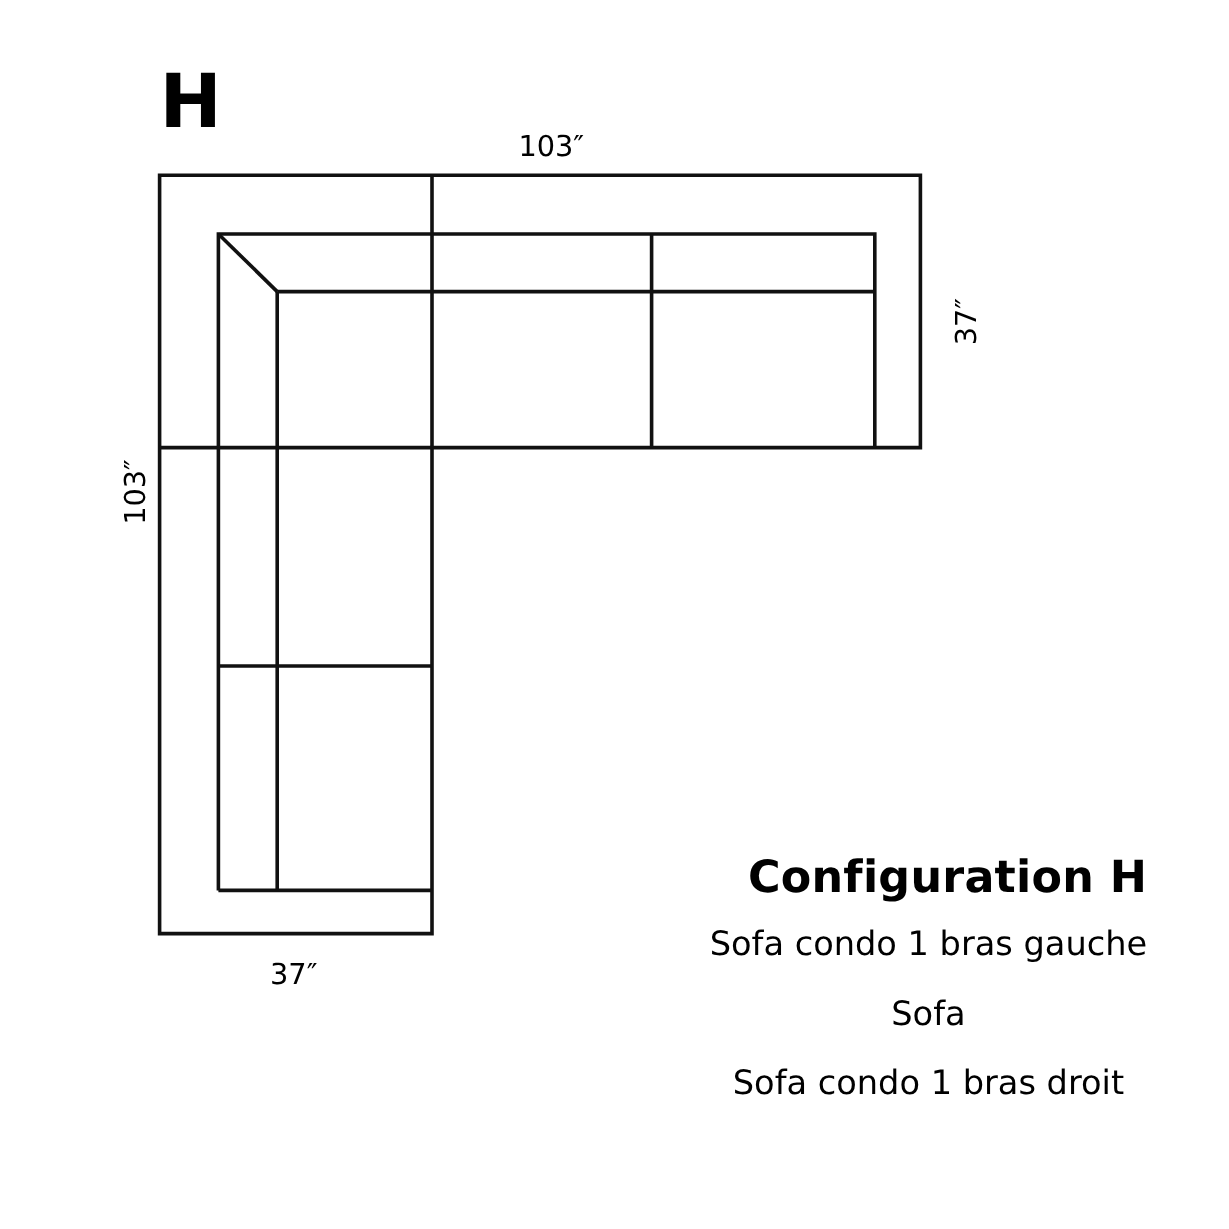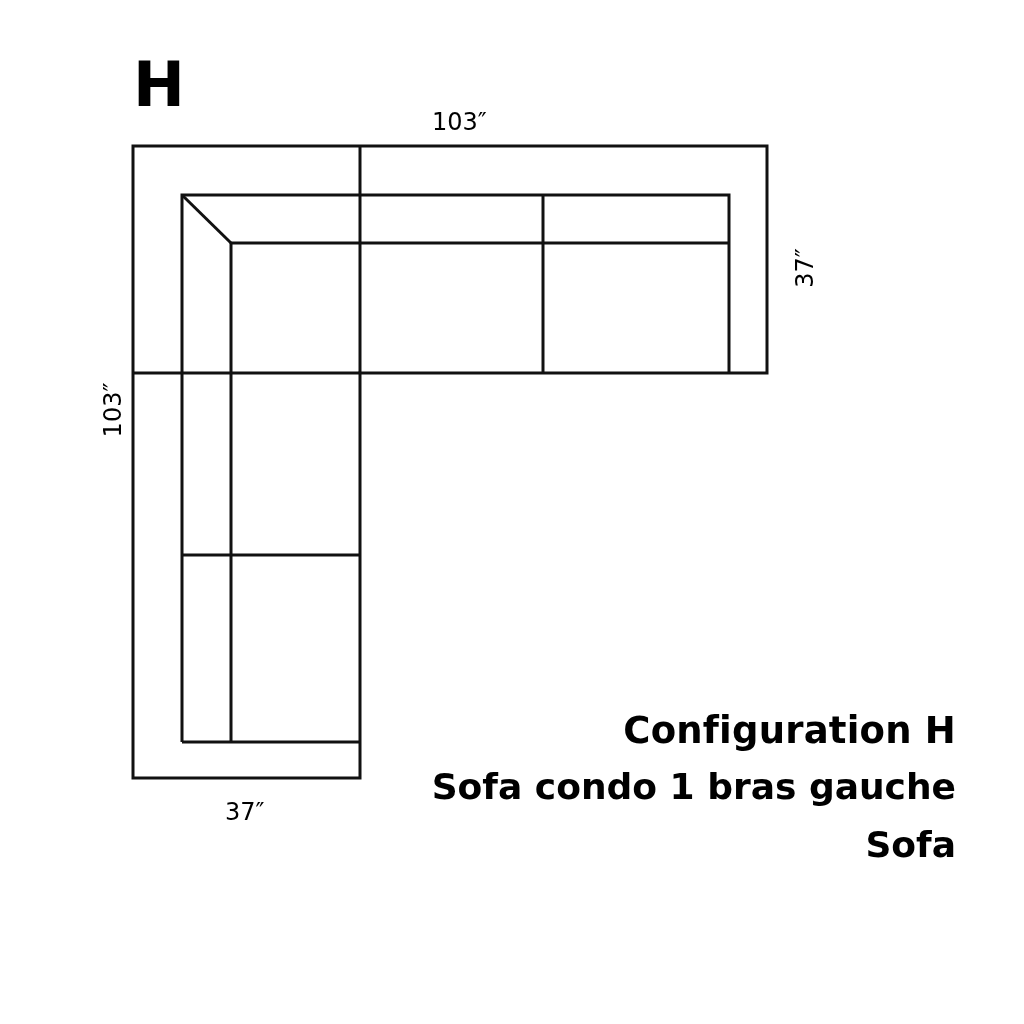--- a/index.html
+++ b/index.html
@@ -6,21 +6,21 @@
     body { width: 1024px; height: 1024px; position: relative; overflow: hidden; font-family: "DejaVu Sans", sans-serif; color: #000; }
     .stage { position: absolute; left: 0; top: 0; width: 1024px; height: 1024px; }
     .config-letter { position: absolute; left: 133px; top: 54px; font-family: "DejaVu Sans", sans-serif; font-weight: bold; font-size: 62px; line-height: 1; }
     .dim { position: absolute; font-family: "DejaVu Sans", sans-serif; font-size: 24px; line-height: 1; white-space: nowrap; }
     .dim-top { left: 432px; top: 110px; }
     .dim-bottom { left: 225px; top: 800px; }
     .dim-right { left: 805px; top: 268px; transform: translate(-50%, -50%) rotate(-90deg); }
     .dim-left { left: 113px; top: 410px; transform: translate(-50%, -50%) rotate(-90deg); }
     .caption { position: absolute; right: 68px; top: 703px; text-align: right; font-family: "DejaVu Sans", sans-serif; }
     .caption-title { font-weight: bold; font-size: 37px; line-height: 55px; letter-spacing: 0.2px; }
-    .caption-line { font-size: 36px; font-weight: 700; line-height: 58px; }
+    .caption-line { font-size: 28px; font-weight: 400; line-height: 58px; text-align: center; }
     svg { position: absolute; left: 0; top: 0; }
   </style>
 </head>
 <body>
 
 <div class="stage">
 
   <div class="config-letter">H</div>
 
   <svg width="1024" height="1024" viewBox="0 0 1024 1024">
@@ -49,15 +49,16 @@
 
   <div class="dim dim-top">103″</div>
   <div class="dim dim-right">37″</div>
   <div class="dim dim-left">103″</div>
   <div class="dim dim-bottom">37″</div>
 
   <div class="caption">
     <div class="caption-title">Configuration H</div>
     <div class="caption-line">Sofa condo 1 bras gauche</div>
     <div class="caption-line">Sofa</div>
+    <div class="caption-line">Sofa condo 1 bras droit</div>
   </div>
 
 </div>
 
 </body></html>

